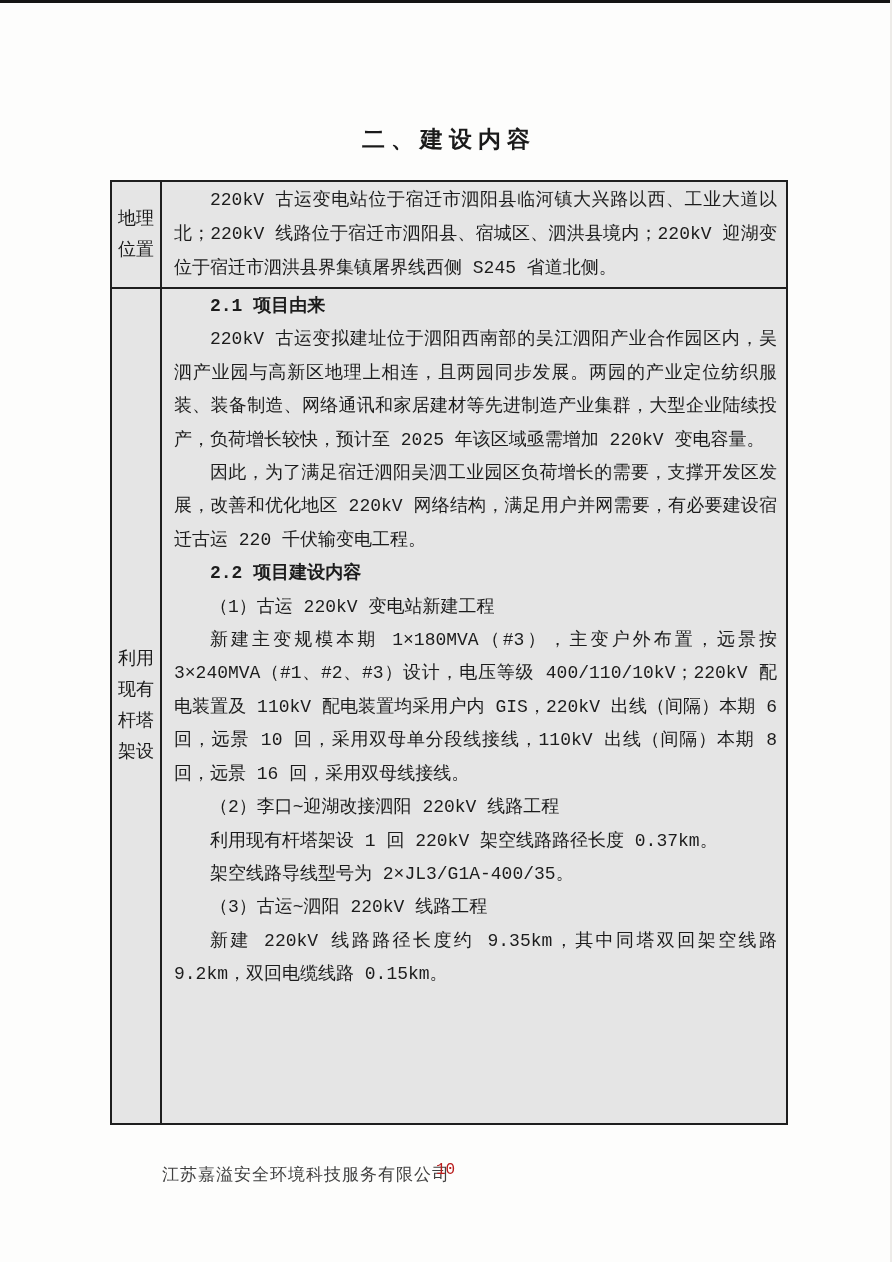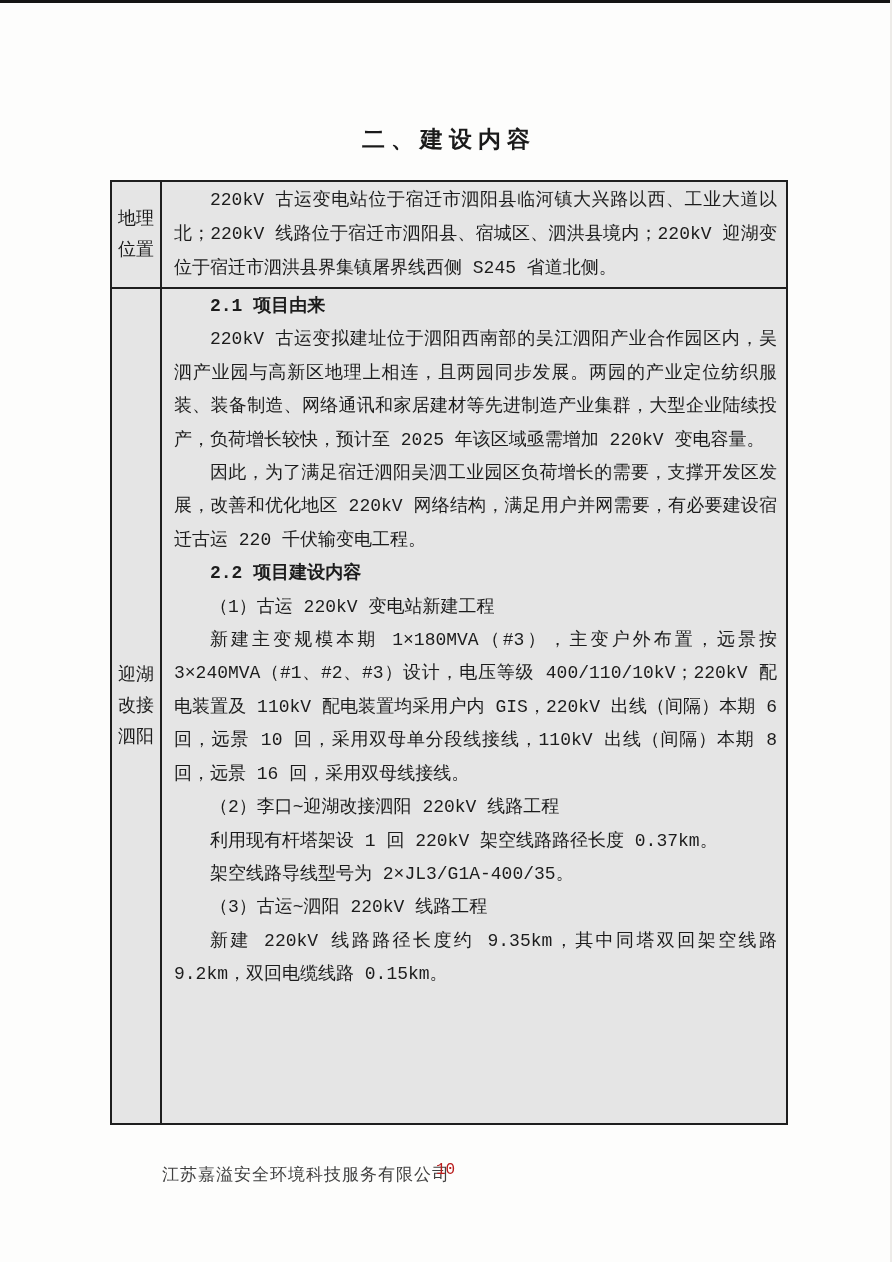--- a/index.html
+++ b/index.html
@@ -58,21 +58,21 @@
       <div class="t-label">
         <span class="label-text">地理位置</span>
       </div>
       <div class="t-content">
         <p>220kV 古运变电站位于宿迁市泗阳县临河镇大兴路以西、工业大道以北；220kV 线路位于宿迁市泗阳县、宿城区、泗洪县境内；220kV 迎湖变位于宿迁市泗洪县界集镇屠界线西侧 S245 省道北侧。</p>
       </div>
     </div>
 
     <div class="t-row row-scope">
       <div class="t-label">
-        <span class="label-text">迎湖改接泗阳</span>
+        <span class="label-text">利用现有杆塔架设</span>
       </div>
       <div class="t-content">
         <p class="heading">2.1 项目由来</p>
         <p>220kV 古运变拟建址位于泗阳西南部的吴江泗阳产业合作园区内，吴泗产业园与高新区地理上相连，且两园同步发展。两园的产业定位纺织服装、装备制造、网络通讯和家居建材等先进制造产业集群，大型企业陆续投产，负荷增长较快，预计至 2025 年该区域亟需增加 220kV 变电容量。</p>
         <p>因此，为了满足宿迁泗阳吴泗工业园区负荷增长的需要，支撑开发区发展，改善和优化地区 220kV 网络结构，满足用户并网需要，有必要建设宿迁古运 220 千伏输变电工程。</p>
         <p class="heading">2.2 项目建设内容</p>
         <p>（1）古运 220kV 变电站新建工程</p>
         <p>新建主变规模本期 1×180MVA（#3），主变户外布置，远景按 3×240MVA（#1、#2、#3）设计，电压等级 400/110/10kV；220kV 配电装置及 110kV 配电装置均采用户内 GIS，220kV 出线（间隔）本期 6 回，远景 10 回，采用双母单分段线接线，110kV 出线（间隔）本期 8 回，远景 16 回，采用双母线接线。</p>
         <p>（2）李口~迎湖改接泗阳 220kV 线路工程</p>
         <p>利用现有杆塔架设 1 回 220kV 架空线路路径长度 0.37km。</p>

